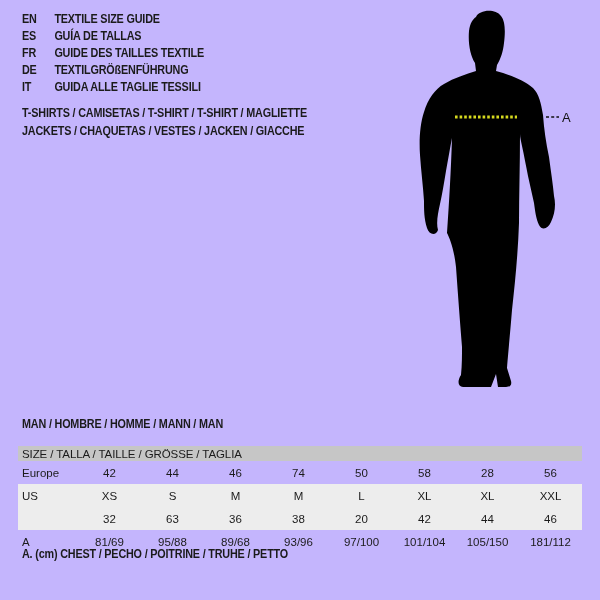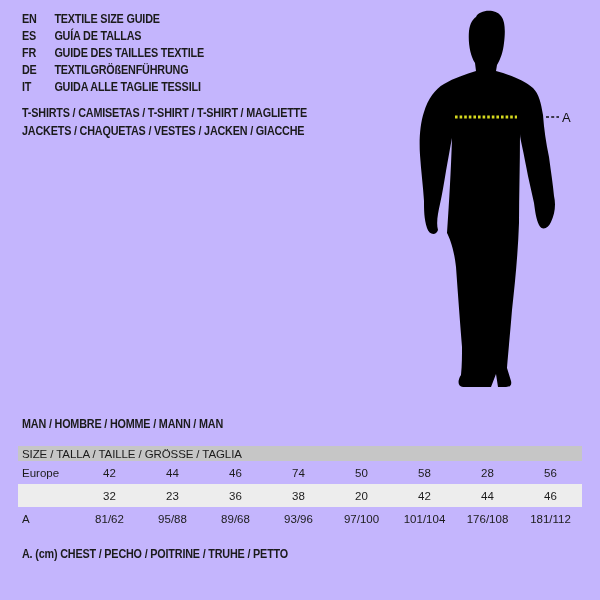--- a/index.html
+++ b/index.html
@@ -144,39 +144,50 @@
         <td>42</td>
         <td>44</td>
         <td>46</td>
         <td>74</td>
         <td>50</td>
         <td>58</td>
         <td>28</td>
         <td>56</td>
       </tr>
       <tr class="stripe">
+        <td class="lbl">US</td>
+        <td>XS</td>
+        <td>S</td>
+        <td>M</td>
+        <td>M</td>
+        <td>L</td>
+        <td>XL</td>
+        <td>XL</td>
+        <td>XXL</td>
+      </tr>
+      <tr class="stripe">
         <td class="lbl"></td>
         <td>32</td>
-        <td>23</td>
+        <td>63</td>
         <td>36</td>
         <td>38</td>
         <td>20</td>
         <td>42</td>
         <td>44</td>
         <td>46</td>
       </tr>
       <tr>
         <td class="lbl">A</td>
-        <td>81/62</td>
+        <td>81/69</td>
         <td>95/88</td>
         <td>89/68</td>
         <td>93/96</td>
         <td>97/100</td>
         <td>101/104</td>
-        <td>176/108</td>
+        <td>105/150</td>
         <td>181/112</td>
       </tr>
     </tbody>
   </table>
 
   <div class="footnote squeeze">A. (cm) CHEST / PECHO / POITRINE / TRUHE / PETTO</div>
 
 </div>
 
 </body></html>

